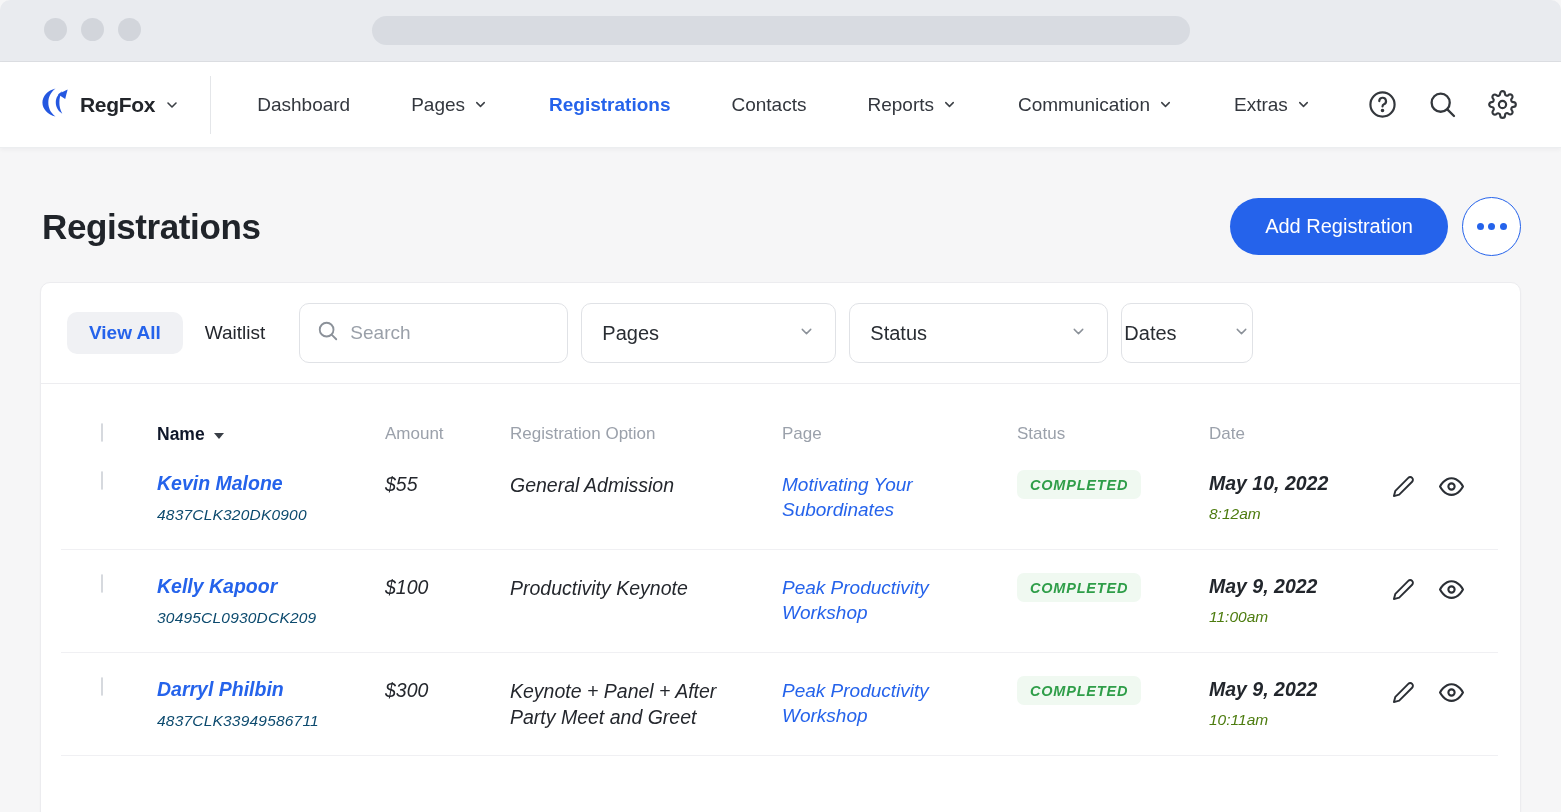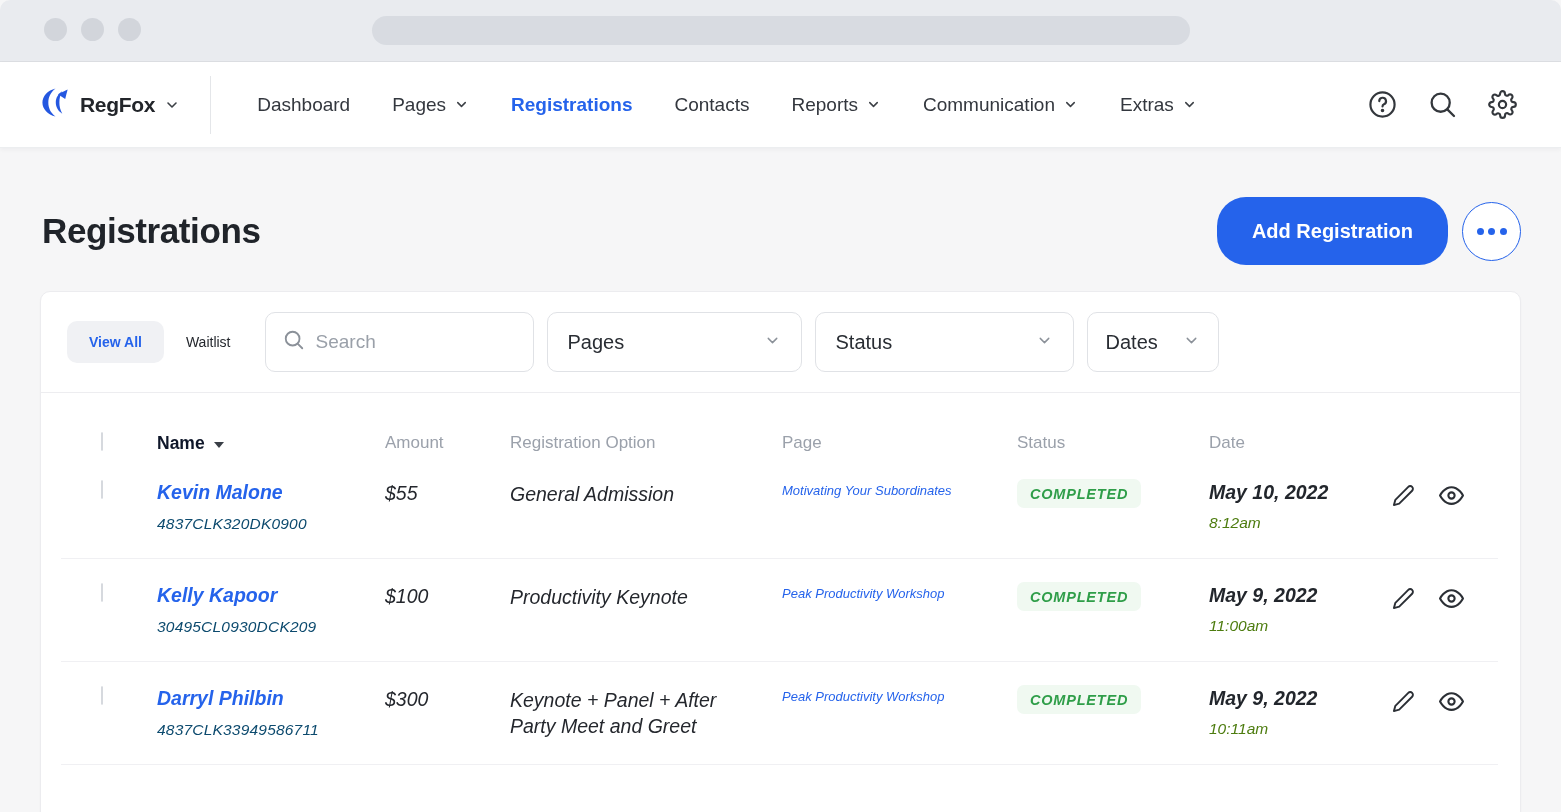--- a/index.html
+++ b/index.html
@@ -12,72 +12,72 @@
   .chrome-dot { width:23px; height:23px; border-radius:50%; background:#d2d5db; }
   .address-pill { position:absolute; left:372px; top:16px; width:818px; height:29px; border-radius:15px; background:#d8dbe1; }
 
   
   .nav { height:86px; background:#ffffff; display:flex; align-items:center; padding:0 44px 0 40px; border-bottom:1px solid #eceef0; box-shadow:0 2px 4px rgba(30,35,45,.04); position:relative; z-index:3; }
   .brand { display:flex; align-items:center; gap:9px; cursor:pointer; }
   .brand-name { font-size:21px; font-weight:700; color:#22252a; letter-spacing:-.3px; }
   .chev { display:inline-flex; }
   .chev svg { stroke:#3c4046; }
   .nav-divider { width:1px; height:58px; background:#e4e6e9; margin-left:30px; }
-  .nav-items { display:flex; align-items:center; gap:42px; margin-left:46px; }
+  .nav-items { display:flex; align-items:center; gap:61px; margin-left:46px; }
   .nav-item { display:flex; align-items:center; gap:8px; font-size:19px; font-weight:500; color:#33373e; cursor:pointer; white-space:nowrap; }
   .nav-item.active { color:var(--accent); font-weight:700; }
   .nav-icons { margin-left:auto; display:flex; align-items:center; gap:31px; }
   .nav-icon { display:inline-flex; cursor:pointer; }
   .nav-icon svg { stroke:#33373c; }
 
   
   .page-head { display:flex; align-items:center; justify-content:space-between; padding:49px 40px 26px 42px; }
   .page-title { font-size:35px; font-weight:700; color:#20242a; letter-spacing:-.4px; }
   .head-actions { display:flex; align-items:center; gap:14px; }
-  .btn-add { height:68px; padding:0 35px; border:none; border-radius:29px; background:var(--accent); color:#fff; font-family:inherit; font-size:20px; font-weight:700; cursor:pointer; }
+  .btn-add { height:57px; padding:0 35px; border:none; border-radius:29px; background:var(--accent); color:#fff; font-family:inherit; font-size:20px; font-weight:400; cursor:pointer; }
   .btn-more { width:59px; height:59px; border-radius:50%; background:#fff; border:1.6px solid var(--accent); display:flex; align-items:center; justify-content:center; gap:4.5px; cursor:pointer; }
   .btn-more i { width:7px; height:7px; border-radius:50%; background:var(--accent); }
 
   
   .card { margin:0 40px; background:#fff; border:1px solid #ececef; border-radius:10px; height:620px; box-shadow:0 1px 2px rgba(30,35,45,.03); }
 
   
   .filter-row { display:flex; align-items:center; padding:20px 26px; border-bottom:1px solid #ededf0; }
   .tabs { display:flex; align-items:center; }
-  .tab { height:42px; padding:0 22px; display:flex; align-items:center; font-size:14px; font-weight:500; color:#24272d; border-radius:10px; cursor:pointer; white-space:nowrap; }
+  .tab { height:42px; padding:0 22px; display:flex; align-items:center; font-size:19px; font-weight:500; color:#24272d; border-radius:10px; cursor:pointer; white-space:nowrap; }
   .tab.active { background:#f0f1f4; color:var(--accent); font-weight:700; }
   .search-box { width:269px; height:60px; margin-left:12px; border:1px solid #e0e2e6; border-radius:10px; background:#fff; display:flex; align-items:center; padding:0 17px; gap:11px; }
   .search-box svg { stroke:#8b9199; flex:none; }
   .search-input { border:none; outline:none; width:100%; font-family:inherit; font-size:19px; color:#24272d; background:transparent; }
   .search-input::placeholder { color:#9aa0a9; }
   .dropdown { height:60px; border:1px solid #e0e2e6; border-radius:10px; background:#fff; display:flex; align-items:center; justify-content:space-between; padding:0 20px; margin-left:13px; font-size:20px; color:#292d33; cursor:pointer; }
   .dropdown svg { stroke:#8b9199; }
   .dd-pages { width:255px; }
   .dd-status { width:259px; }
-  .dd-dates { width:132px; padding:0 18px; }
+  .dd-dates { width:132px; padding:0 2px; }
 
   
   .grid { display:grid; grid-template-columns:56px 228px 125px 272px 235px 192px 183px 1fr; padding:0 56px 0 60px; align-items:start; }
   .thead { padding-top:40px; padding-bottom:2px; }
   .th { font-size:17px; color:#9ba1ab; font-weight:400; }
   .th-name { display:flex; align-items:center; gap:9px; font-size:17.5px; color:#0f172a; font-weight:700; cursor:pointer; }
   .sort-caret { width:0; height:0; border-left:5.5px solid transparent; border-right:5.5px solid transparent; border-top:6.5px solid #3a3f47; margin-top:2px; }
 
   .trow { position:relative; padding-top:25px; padding-bottom:26px;font-style:italic; }
   .trow::after { content:""; position:absolute; left:20px; right:22px; bottom:0; border-bottom:1px solid #f0f0f3; }
 
   .checkbox { width:33px; height:33px; border:1.5px solid #d6d9de; border-radius:8px; background:#fff; cursor:pointer; }
   .thead .checkbox { margin-top:-7px; }
   .trow .checkbox { margin-top:2px; }
 
   .cell-name a { font-size:19.5px; font-weight:600; color:var(--accent); text-decoration:none; cursor:pointer; }
   .reg-id { margin-top:11px; font-size:15.5px; color:#0c4a6e; letter-spacing:.2px; }
   .cell-amount { font-size:19.5px; color:#24272d; padding-top:1px; }
   .cell-option { font-size:19.5px; color:#24272d; line-height:1.32; padding-right:26px; padding-top:1px; }
-  .page-link { display:inline-block; max-width:178px; font-size:13px; font-weight:500; color:var(--accent); line-height:1.32; text-decoration:none; cursor:pointer; }
+  .page-link { display:inline-block; max-width:178px; font-size:19px; font-weight:500; color:var(--accent); line-height:1.32; text-decoration:none; cursor:pointer; }
   .badge { display:inline-block; margin-top:-2px; padding:7px 13px 6px; border-radius:7px; background:var(--status-bg); color:var(--status-green); font-size:14.5px; font-weight:700; letter-spacing:.8px; }
   .cell-date .date { font-size:19.5px; font-weight:600; color:#22262c; }
   .cell-date .time { margin-top:10px; font-size:15.5px; color:#4d7c0f; }
   .row-actions { display:flex; align-items:center; gap:24px; padding-top:2px; justify-content:flex-end; }
   .action-icon { display:inline-flex; cursor:pointer; }
   .action-icon svg { stroke:#2b2f35; }
 </style>
 </head>
 <body>
 

